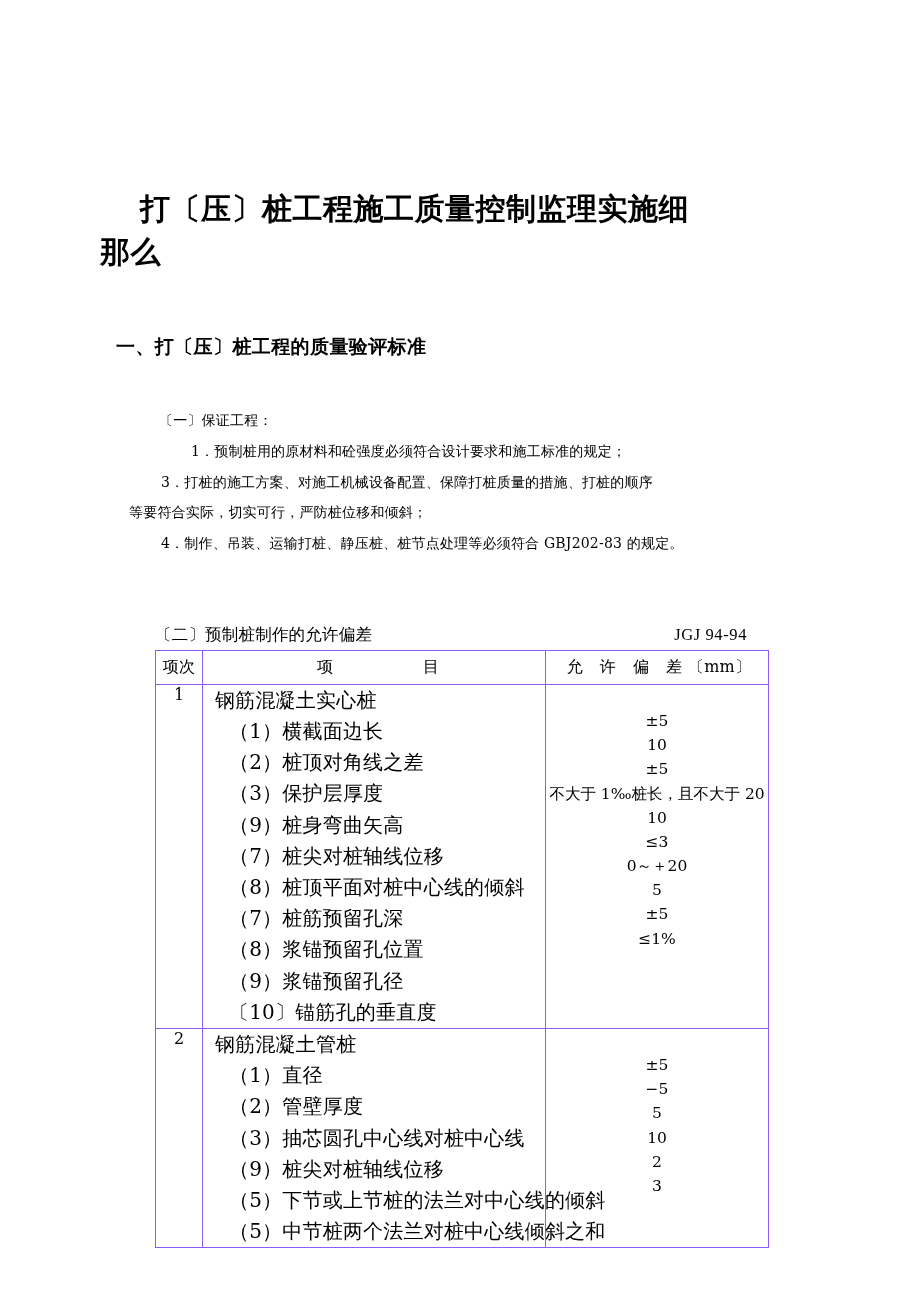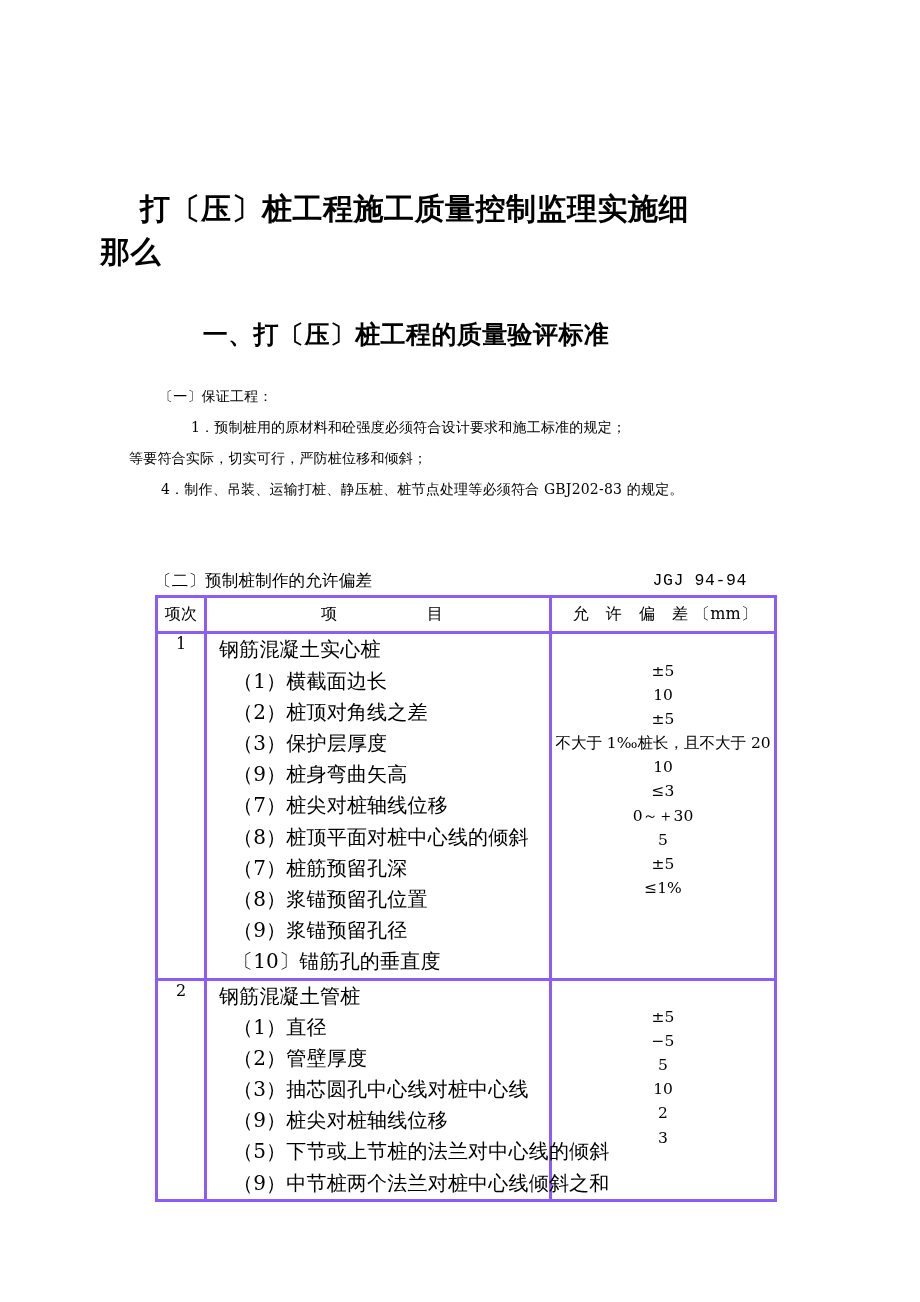--- a/index.html
+++ b/index.html
@@ -33,25 +33,25 @@
     font-size: 30px;
     font-weight: bold;
     line-height: 1.42;
     letter-spacing: 0.5px;
     text-indent: 40px;
     font-family: "DejaVu Serif", "Liberation Serif", serif;
   }
 
   
   .section-heading {
-    margin: 0;
+    margin: 16px;
     padding-top: 44px;
-    font-size: 25px;
+    font-size: 19px;
     font-weight: bold;
-    text-align: center;
+    text-align: left;
     letter-spacing: 0.4px;
     line-height: 1.4;
   }
 
   
   .body-block {
     padding-top: 27px;
   }
   .para {
     margin: 4px;
@@ -82,35 +82,35 @@
     display: flex;
     justify-content: space-between;
     align-items: flex-end;
     font-size: 16.5px;
     line-height: 1.5;
     width: 610px;
     padding-bottom: 2px;
     letter-spacing: 0.2px;
   }
   .caption-right {
-    font-family: Liberation Mono, monospace;
+    font-family: Liberation Serif, serif;
     letter-spacing: 0.6px;
     padding-right: 18px;
   }
 
   
   table.spec {
     border-collapse: collapse;
     width: 610px;
     table-layout: fixed;
     font-size: 16px;
   }
   table.spec th,
   table.spec td {
-    border: 3px solid #8b5cf6;
+    border: 1px solid #8b5cf6;
     padding: 0;
     vertical-align: top;
   }
   table.spec thead th {
     font-weight: normal;
     text-align: center;
     height: 33px;
     vertical-align: middle;
     letter-spacing: 0.2px;
   }
@@ -169,20 +169,21 @@
 
 <div class="page">
 
   <h1 class="doc-title">打〔压〕桩工程施工质量控制监理实施细那么</h1>
 
   <h2 class="section-heading">一、打〔压〕桩工程的质量验评标准</h2>
 
   <div class="body-block">
     <p class="para lead">〔一〕保证工程：</p>
     <p class="para numbered">1．预制桩用的原材料和砼强度必须符合设计要求和施工标准的规定；</p>
+    <p class="para numbered-wrap">3．打桩的施工方案、对施工机械设备配置、保障打桩质量的措施、打桩的顺序</p>
     <p class="para" style="padding-left:25px;text-indent:0;">等要符合实际，切实可行，严防桩位移和倾斜；</p>
     <p class="para numbered-wrap">4．制作、吊装、运输打桩、静压桩、桩节点处理等必须符合 GBJ202-83 的规定。</p>
   </div>
 
   <div class="table-wrap">
 
     <div class="table-caption">
       <span>〔二〕预制桩制作的允许偏差</span>
       <span class="caption-right">JGJ 94-94</span>
     </div>
@@ -217,37 +218,37 @@
             <div class="item-line sub">〔10〕锚筋孔的垂直度</div>
           </td>
           <td class="cell-tol">
             <div class="tol-line blank"></div>
             <div class="tol-line">±5</div>
             <div class="tol-line">10</div>
             <div class="tol-line">±5</div>
             <div class="tol-line">不大于 1‰桩长，且不大于 20</div>
             <div class="tol-line">10</div>
             <div class="tol-line">≤3</div>
-            <div class="tol-line">0～＋30</div>
+            <div class="tol-line">0～＋20</div>
             <div class="tol-line">5</div>
             <div class="tol-line">±5</div>
             <div class="tol-line">≤1%</div>
           </td>
         </tr>
 
         <tr>
           <td class="cell-no">2</td>
           <td class="cell-item">
             <div class="item-line head">钢筋混凝土管桩</div>
             <div class="item-line sub">（1）直径</div>
             <div class="item-line sub">（2）管壁厚度</div>
             <div class="item-line sub">（3）抽芯圆孔中心线对桩中心线</div>
             <div class="item-line sub">（9）桩尖对桩轴线位移</div>
             <div class="item-line sub">（5）下节或上节桩的法兰对中心线的倾斜</div>
-            <div class="item-line sub">（9）中节桩两个法兰对桩中心线倾斜之和</div>
+            <div class="item-line sub">（5）中节桩两个法兰对桩中心线倾斜之和</div>
           </td>
           <td class="cell-tol">
             <div class="tol-line blank"></div>
             <div class="tol-line">±5</div>
             <div class="tol-line">−5</div>
             <div class="tol-line">5</div>
             <div class="tol-line">10</div>
             <div class="tol-line">2</div>
             <div class="tol-line">3</div>
           </td>

